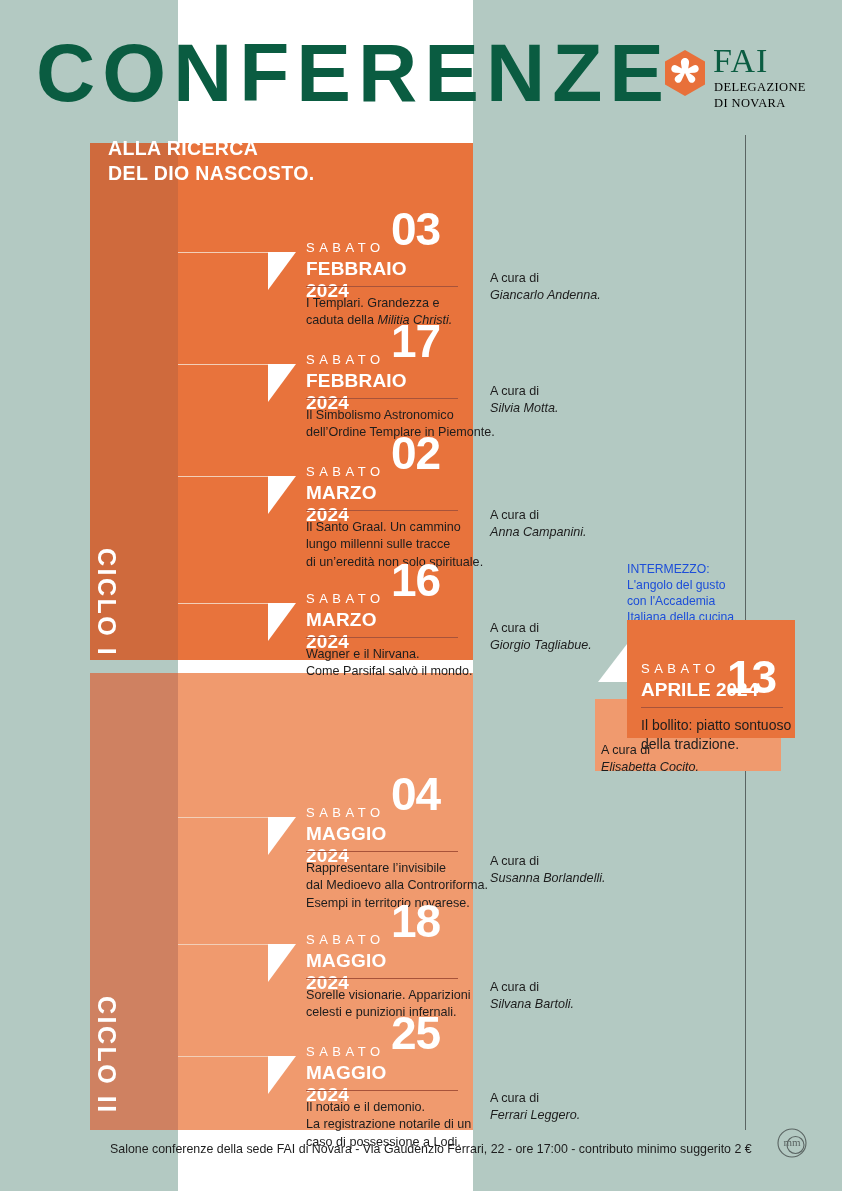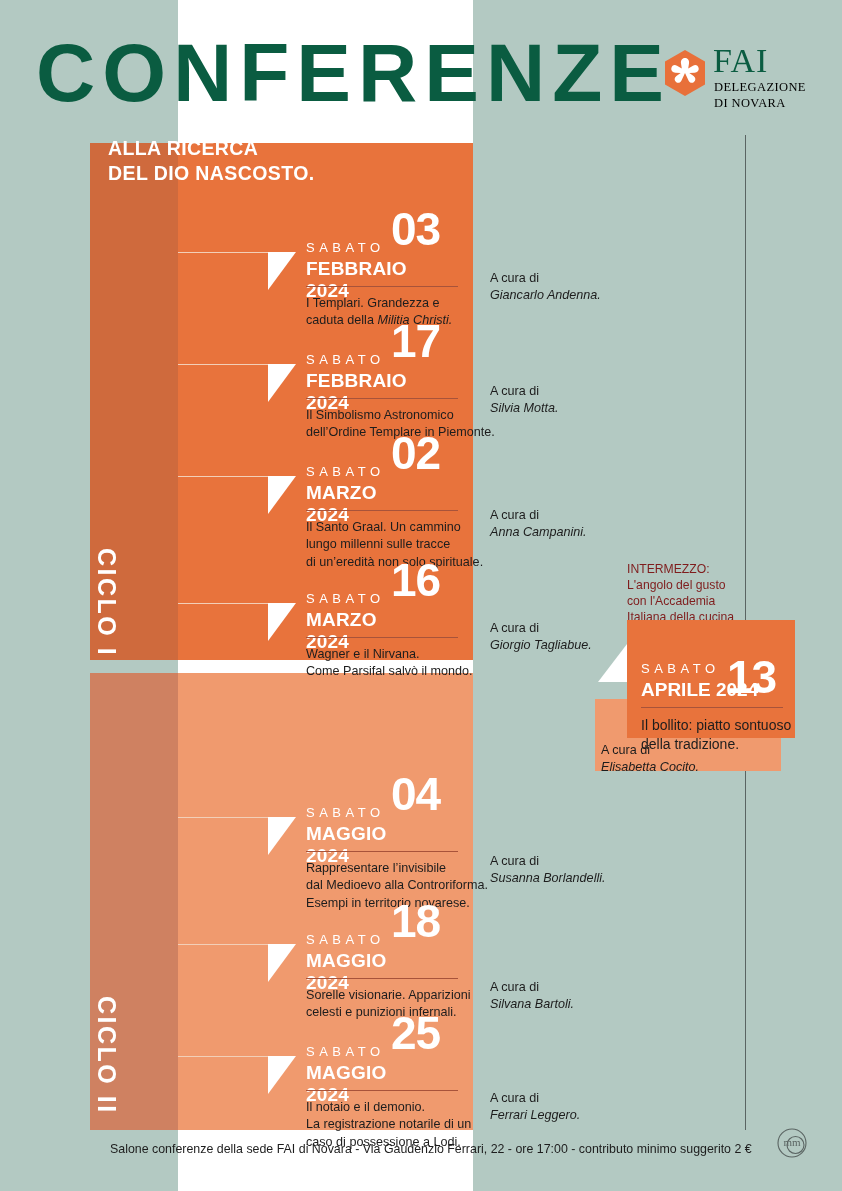--- a/index.html
+++ b/index.html
@@ -112,21 +112,21 @@
 
   
   .credit{
     position:absolute;z-index:6;color:#1d1d1d;font-size:12.6px;line-height:1.38;
   }
   .credit .who{font-style:italic;}
 
   
   .intermezzo-note{
     position:absolute;left:627px;top:561px;z-index:6;
-    color:#7f1d1d;font-size:12.2px;line-height:1.32;white-space:pre-line;
+    color:#1d4ed8;font-size:12.2px;line-height:1.32;white-space:pre-line;
   }
   .intermezzo-back{
     position:absolute;left:595px;top:699px;width:186px;height:72px;
     background:#f09a6e;z-index:5;
   }
   .intermezzo-box{
     position:absolute;left:627px;top:620px;width:168px;height:118px;
     background:#e8733c;z-index:6;
   }
   .intermezzo-tri{

